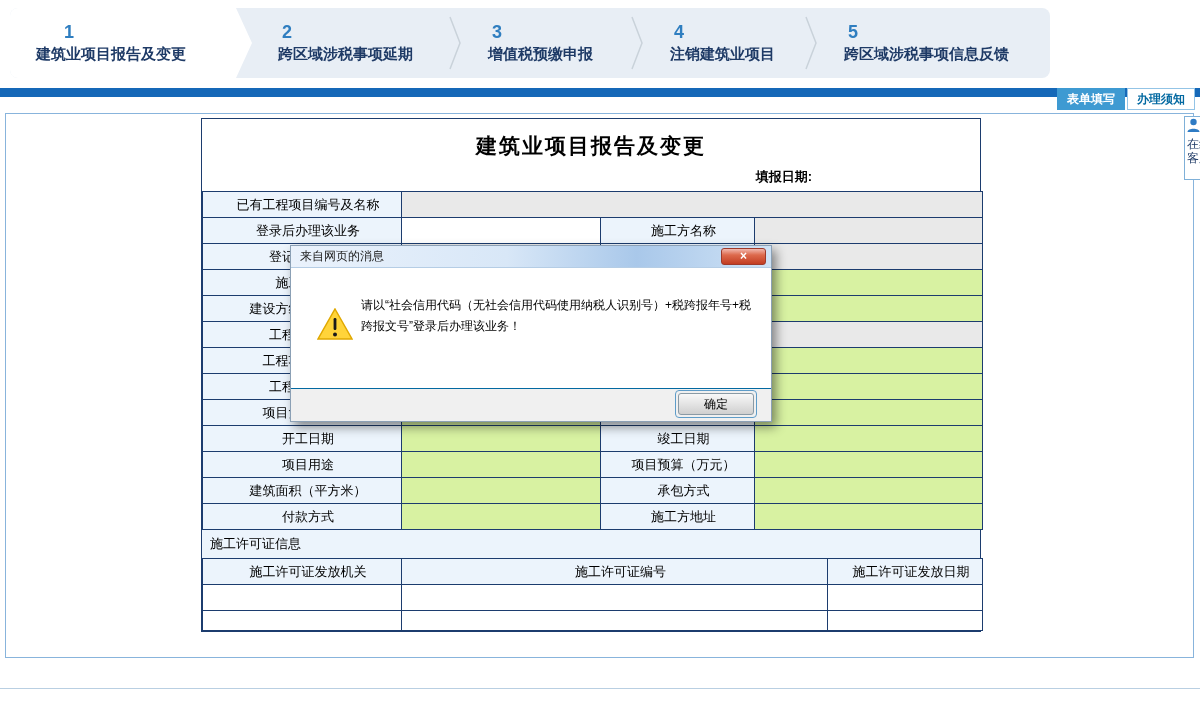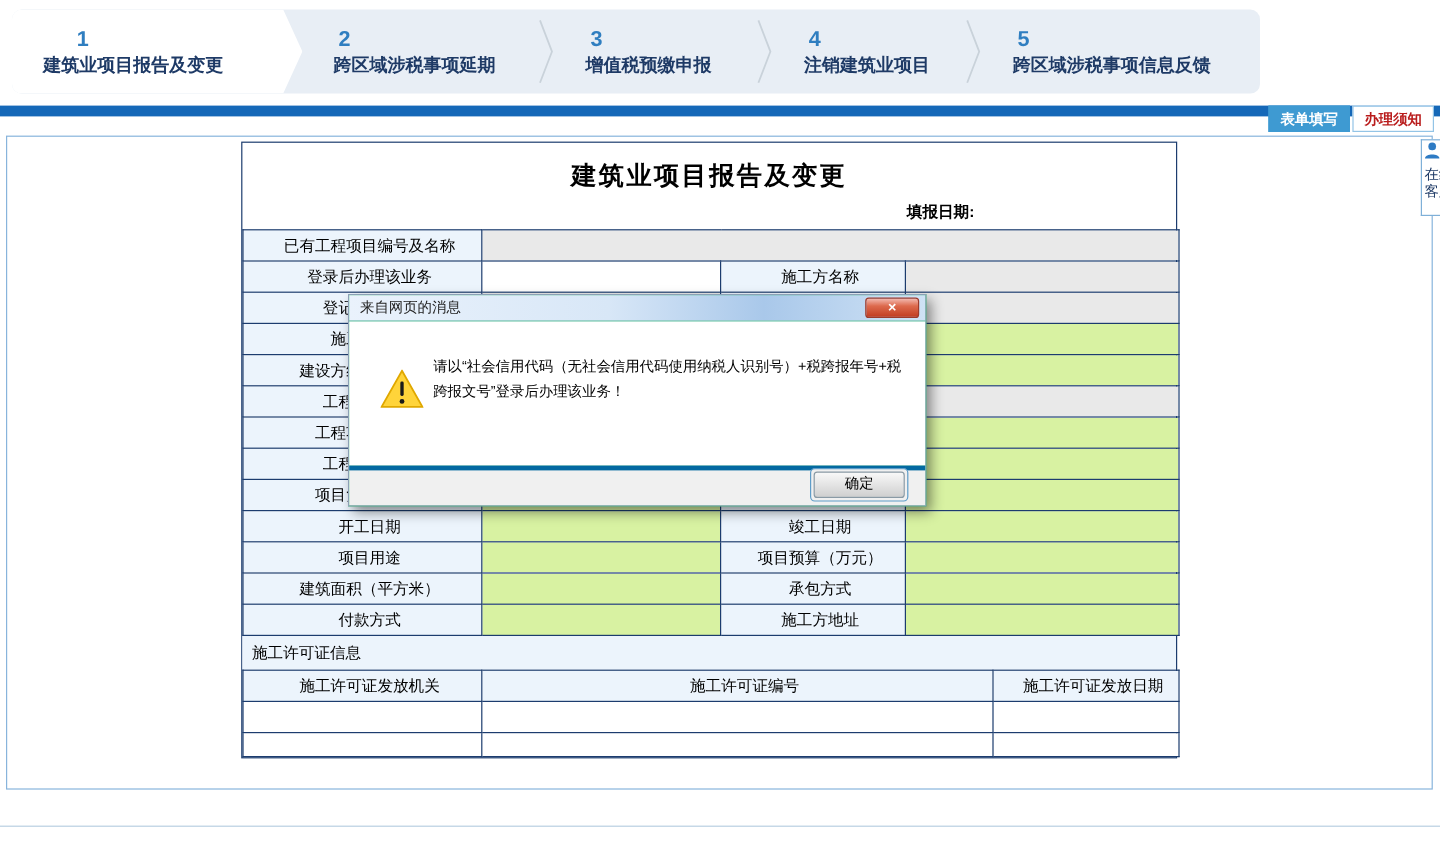--- a/index.html
+++ b/index.html
@@ -14,52 +14,52 @@
   .step .slabel { color:#1e3a66; font-weight:bold; font-size:15px; white-space:nowrap; }
   .step.active { background:#fff; border-radius:8px 0 0 8px;
     clip-path: polygon(0 0, calc(100% - 16px) 0, 100% 50%, calc(100% - 16px) 100%, 0 100%); }
   .sep { align-self:center; flex:none; }
 
   
   .bluebar { position:absolute; left:0; top:88px; width:1200px; height:9px; background:#1568b8; }
   .tabs { position:absolute; top:88px; right:5px; display:flex; gap:2px; z-index:5; }
   .tab { width:68px; height:22px; line-height:20px; text-align:center; font-size:12px; font-weight:bold; cursor:pointer; }
   .tab.active { background:#3e9ad2; color:#fff; border:1px solid #3e9ad2; }
-  .tab.inactive { background:#fff; color:#b91c1c; border:1px solid #93c4e6; }
+  .tab.inactive { background:#fff; color:#0369a1; border:1px solid #93c4e6; }
 
   
   .content { position:absolute; left:5px; top:113px; width:1189px; height:545px;
     border:1px solid #88b4dc; background:#fff; }
   .form-panel { position:absolute; left:195px; top:4px; width:780px; border:1px solid #1c3c6e; background:#fff; }
   .form-head { height:72px; position:relative; }
   .form-title { text-align:center; font-size:21px; font-weight:bold; color:#000; padding-top:13px; letter-spacing:2px; }
   .date-line { position:absolute; right:168px; bottom:5px; font-size:13px; font-weight:bold; }
 
   table { width:100%; border-collapse:collapse; table-layout:fixed; }
   td { border:1px solid #1c3c6e; height:26px; font-size:13px; color:#000; padding:0 4px; overflow:hidden; white-space:nowrap; }
   td.lbl { background:#ecf4fc; text-align:center;padding-left:16px; }
   td.green { background:#d8f2a2; }
   td.gray { background:#e9e9e9; }
   td.white { background:#fff; }
 
   .section { background:#ecf4fc; font-weight:normal; font-size:13px; padding:5px 8px; color:#000; }
 
   
   .dialog { position:absolute; left:290px; top:245px; width:482px; z-index:20;
-    background:#22c55e; border:1px solid #8ba0b5; box-shadow:4px 5px 10px rgba(0,0,0,0.45); }
+    background:#86efac; border:1px solid #8ba0b5; box-shadow:4px 5px 10px rgba(0,0,0,0.45); }
   .dialog-title { height:22px; display:flex; align-items:center; padding:0 5px 0 9px; font-size:12px; color:#222;
     background:linear-gradient(to right, #eaf2fc 0%, #d8e7f7 45%, #a9c8ea 72%, #cfe2f5 100%);
     border-bottom:1px solid #b5cde5; }
   .dialog-title .t { flex:1; }
   .close-btn { width:45px; height:17px; color:#fff; font-size:12px; font-weight:bold; text-align:center; line-height:15px;
     background:linear-gradient(#f2b8ae, #dd6a4d 40%, #c23d22); border:1px solid #9e3a2b; border-radius:3px; cursor:pointer; }
   .dialog-body { height:120px; position:relative; background:#fff; }
   .warn-icon { position:absolute; left:26px; top:40px; }
   .msg { position:absolute; left:70px; top:27px; width:392px; font-size:12px; line-height:21px; color:#000; }
-  .dialog-footer { height:33px; background:#f0f0f0; position:relative; border-top:4px solid #0369a1;font-family:Liberation Mono, monospace; }
+  .dialog-footer { height:33px; background:#f0f0f0; position:relative; border-top:1px solid #0369a1; }
   .ok-outer { position:absolute; right:14px; bottom:3px; border:1px solid #5e9cc8; border-radius:4px; padding:2px; background:#f0f0f0; }
   .ok-btn { display:block; width:76px; height:22px; font-size:12px; line-height:20px; text-align:center; color:#000;
     background:linear-gradient(#f8f8f8, #e6e6e6 45%, #cfcfcf); border:1px solid #8a9aa5; border-radius:3px;
     cursor:pointer; font-family:inherit; }
 
   
   .side-widget { position:absolute; right:0; top:116px; width:16px; height:64px; overflow:hidden;
     border:1px solid #7fb0d8; border-right:none; background:#fff; z-index:6; }
   .side-inner { width:34px; padding:1px 0 0 2px; }
   .side-text { font-size:12px; line-height:14px; width:28px; word-break:break-all; color:#1e3a66; }

